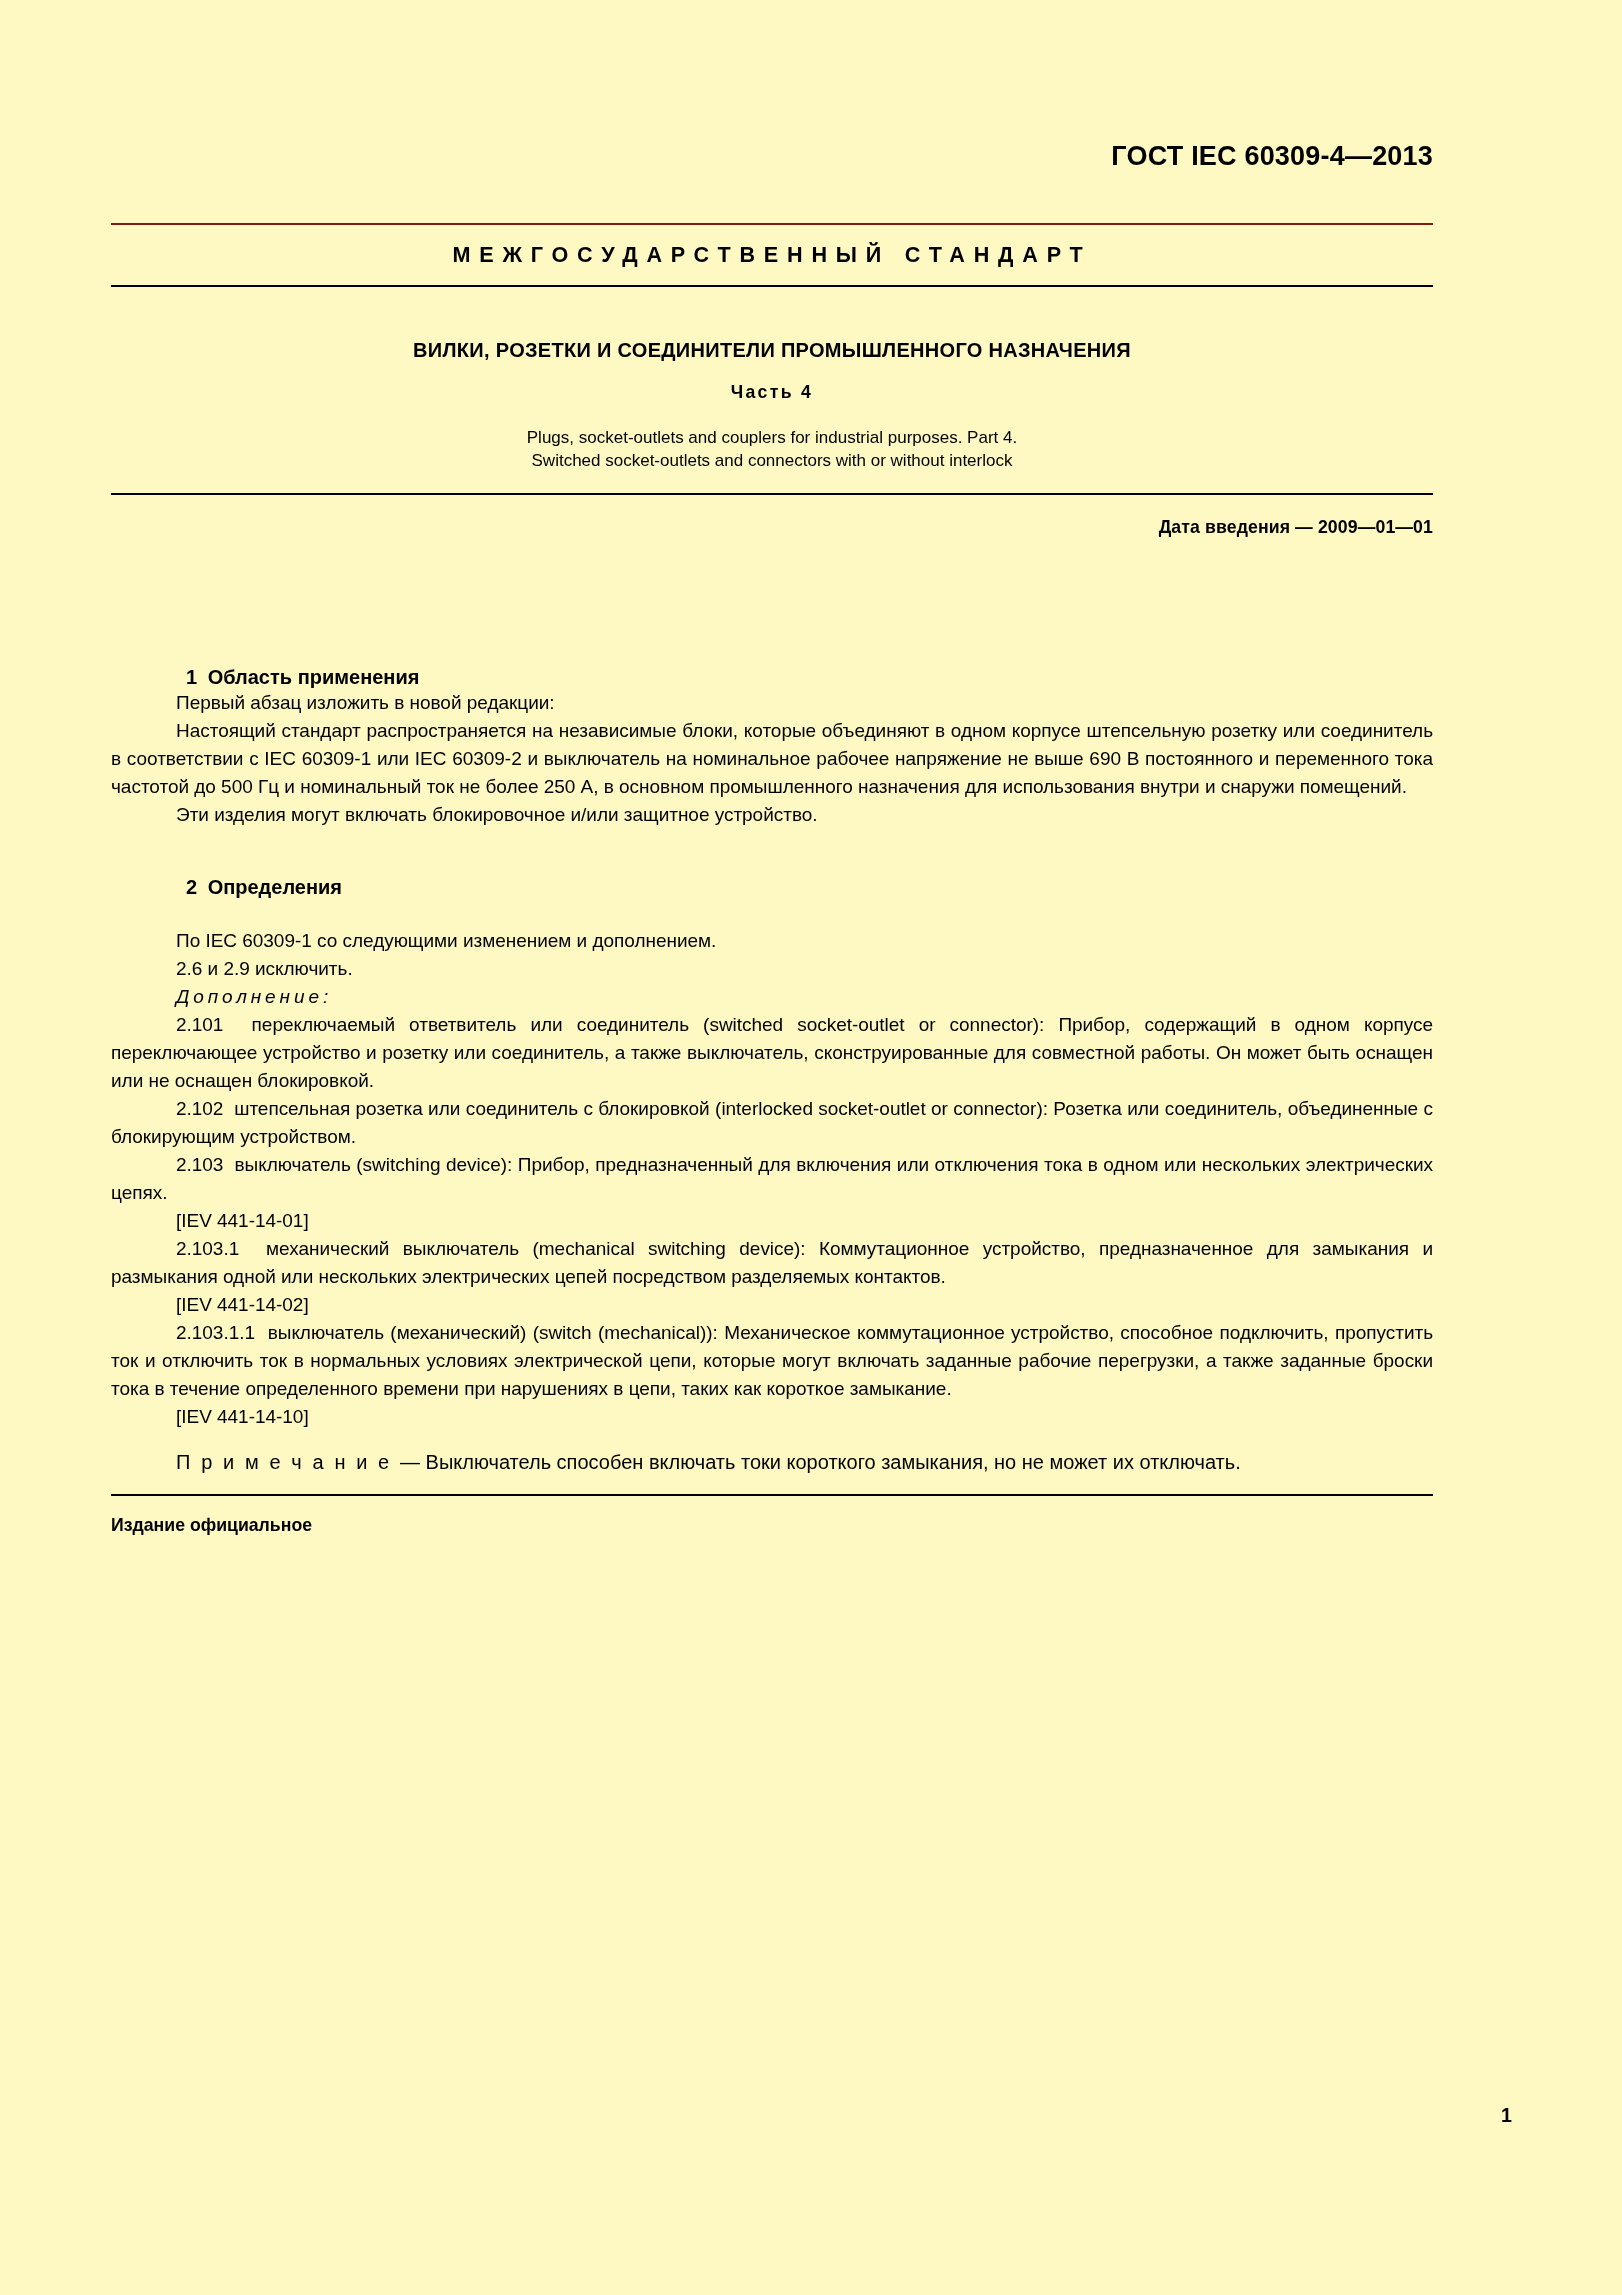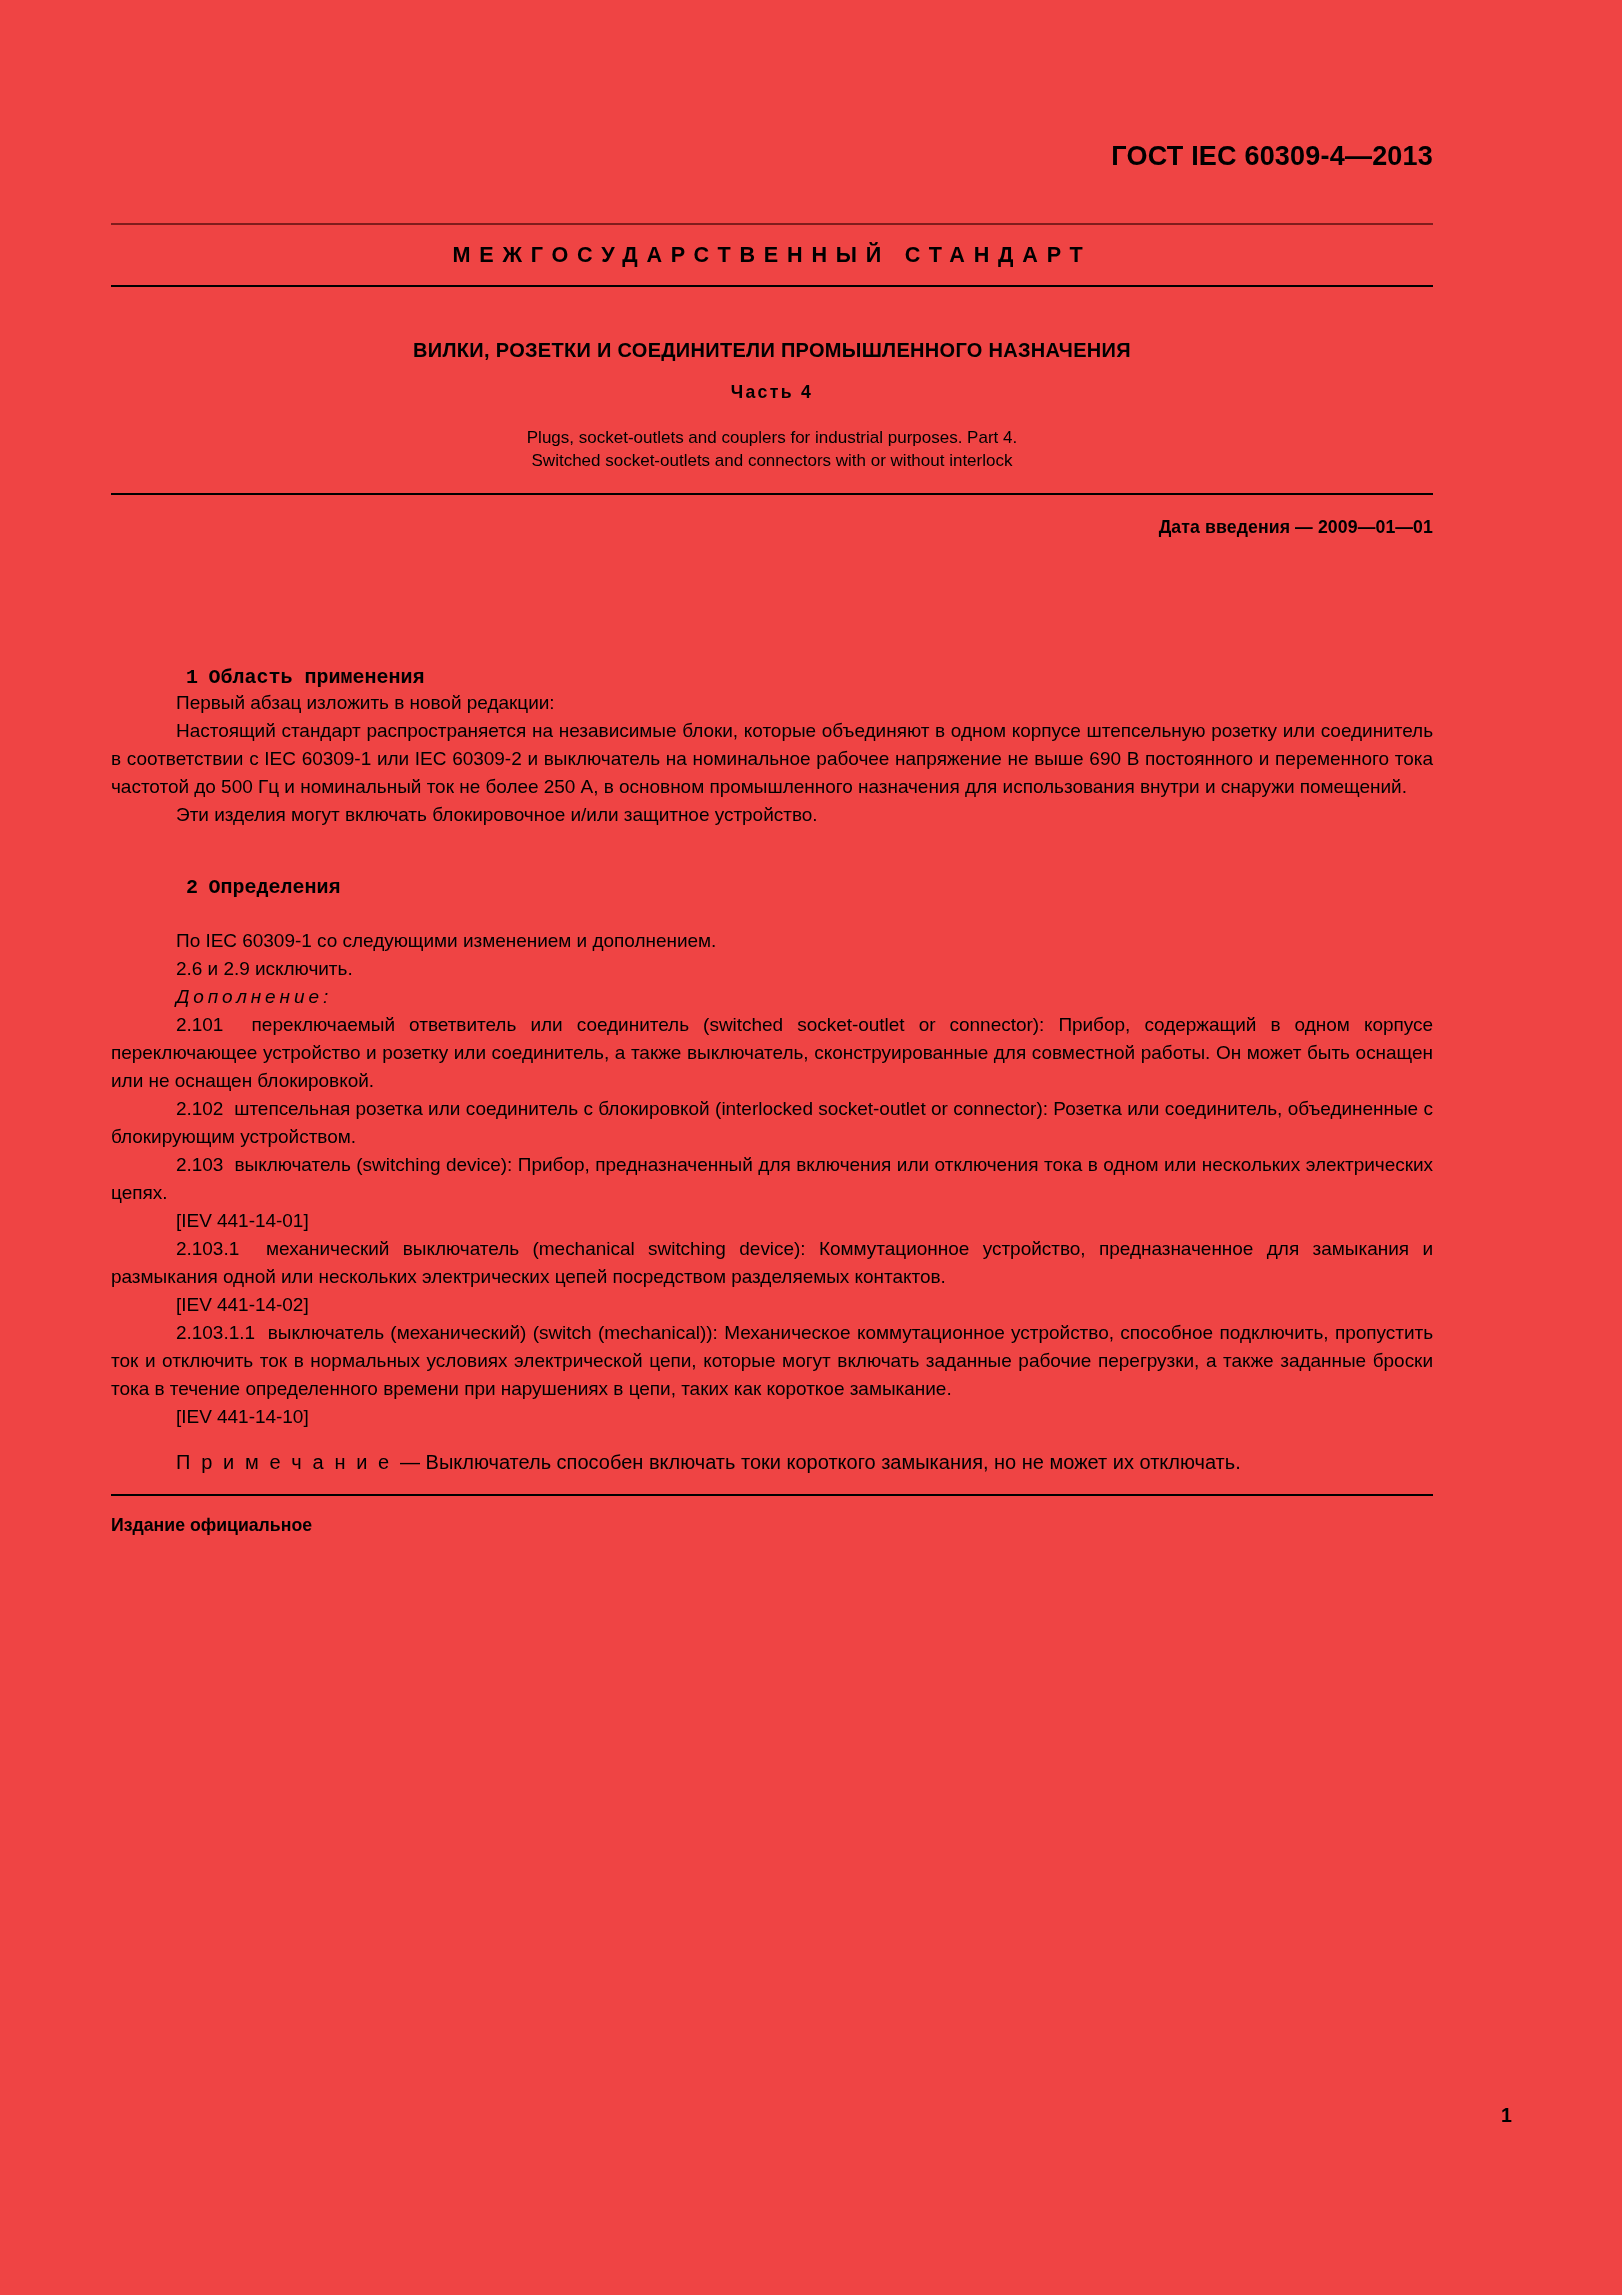--- a/index.html
+++ b/index.html
@@ -8,21 +8,21 @@
     background: #ffffff;
   }
   body {
     font-family: "Liberation Sans", sans-serif;
     color: #000000;
   }
   .page {
     position: relative;
     width: 1623px;
     height: 2295px;
-    background: #ef4444;
+    background: #fef9c3;
     box-sizing: border-box;
     padding: 0;
     overflow: hidden;
   }
   .content {
     position: absolute;
     left: 111px;
     top: 0;
     width: 1322px;
   }
@@ -90,21 +90,20 @@
     font-size: 17.7px;
     font-weight: bold;
     letter-spacing: 0.1px;
   }
 
   
   .section-head {
     font-size: 20px;
     font-weight: bold;
     margin-left: 75px;
-    font-family: Liberation Mono, monospace;
   }
   .s1 { margin-top: 128px; }
   .s2 { margin-top: 47px; }
   .section-head .num { margin-right: 10.5px; }
 
   p.body {
     font-size: 19px;
     line-height: 28px;
     text-align: justify;
     margin: 0;

